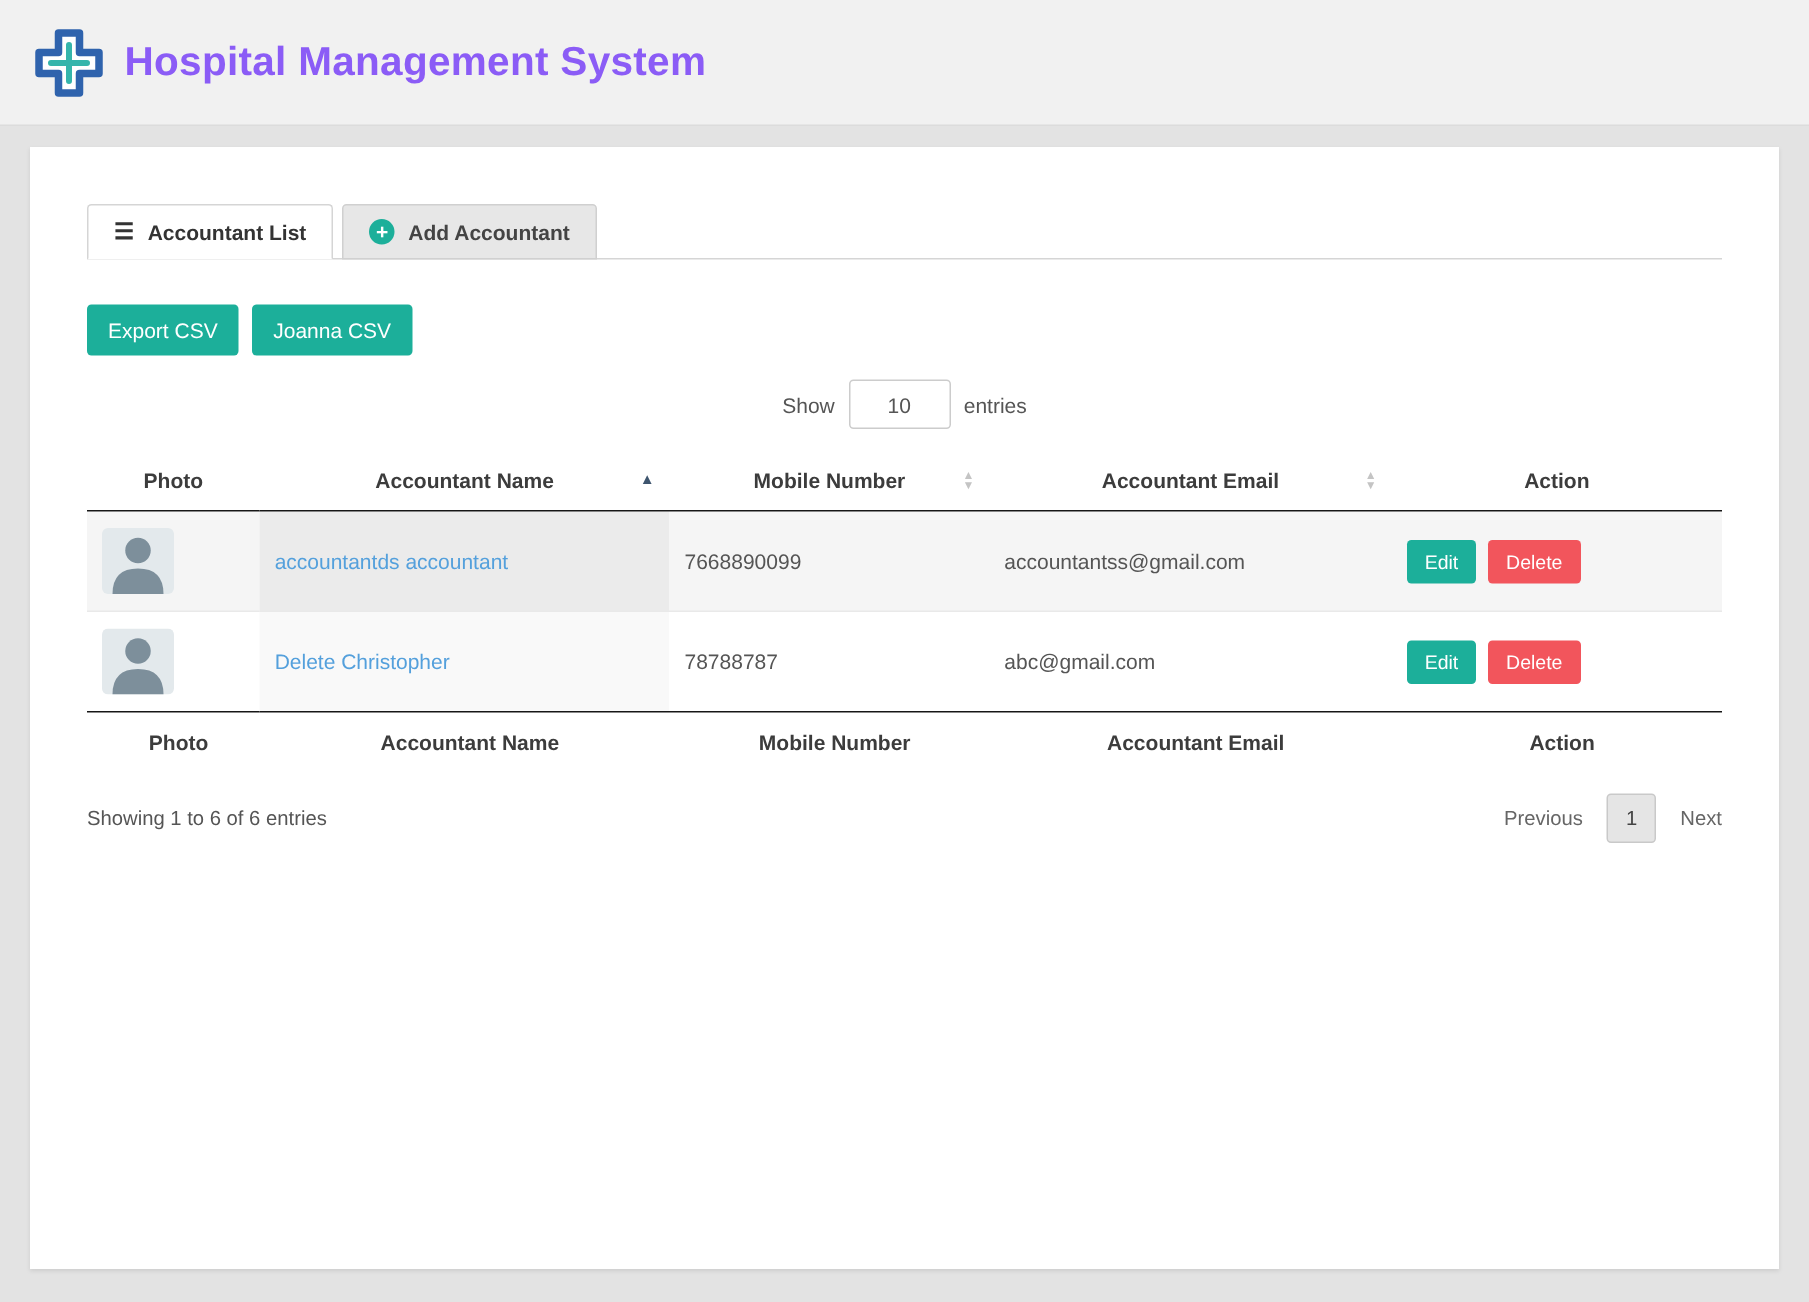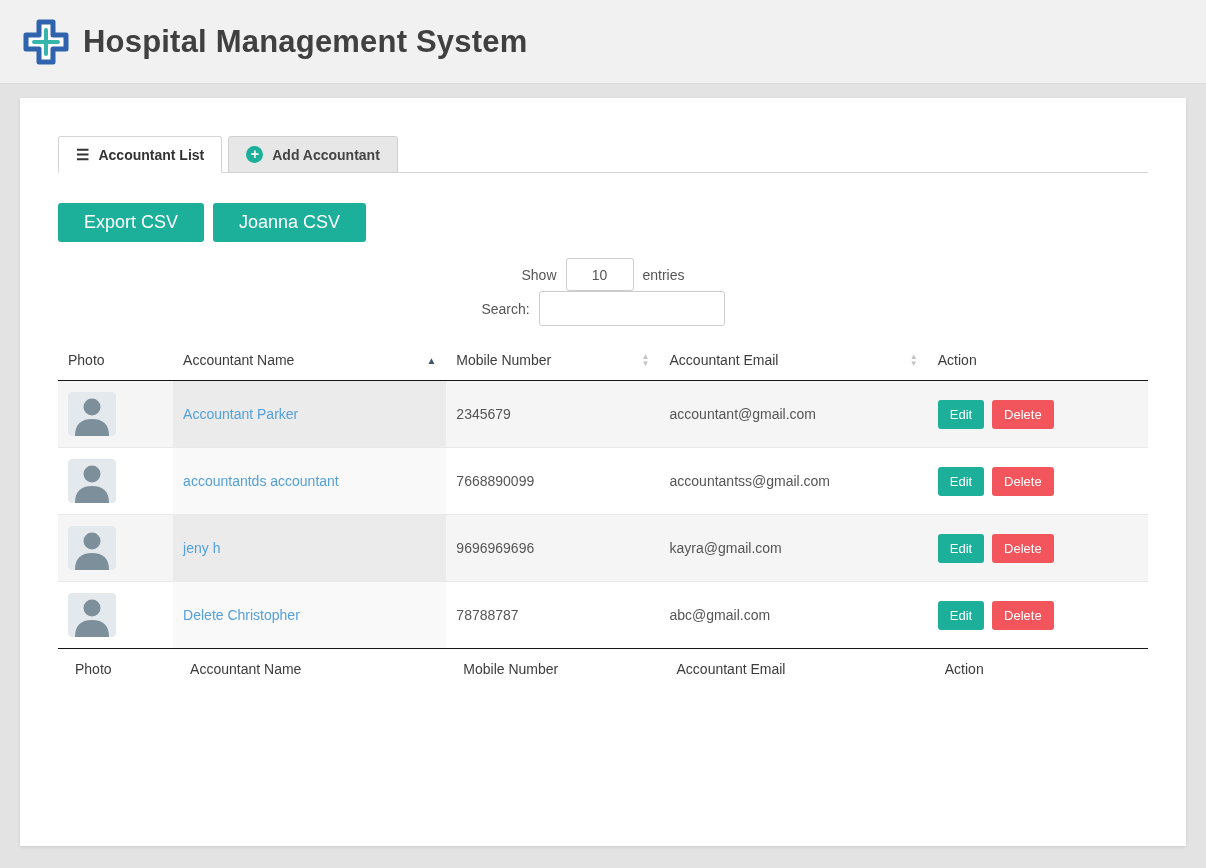--- a/index.html
+++ b/index.html
@@ -9,21 +9,21 @@
     background:#e3e3e3;
     color:#555;
   }
 
   
   .app-header {
     height:84px; background:#f1f1f1; border-bottom:1px solid #dcdcdc;
     display:flex; align-items:center; gap:13px; padding:0 22px;
   }
   .logo { width:48px; height:48px; flex:0 0 auto; }
-  .app-title { font-size:31px; font-weight:700; color:#404040; letter-spacing:.2px; }
+  .app-title { font-size:27px; font-weight:700; color:#8b5cf6; letter-spacing:.2px; }
 
   
   .content { padding:14px 20px 20px; }
   .card {
     background:#fff; min-height:748px; padding:38px 38px 28px;
     box-shadow:0 1px 3px rgba(0,0,0,.10);
   }
 
   
   .tabs { display:flex; border-bottom:1px solid #d5d5d5; }
@@ -37,22 +37,22 @@
   .tab.inactive { background:#e7e7e7; border-color:#d0d0d0; margin-left:6px; color:#444; }
   .hamburger { font-size:15px; color:#333; line-height:1; }
   .plus-circle {
     width:17px; height:17px; border-radius:50%; background:#1caf9a;
     color:#fff; font-size:14px; font-weight:700; line-height:16px; text-align:center;
   }
 
   
   .toolbar { margin-top:30px; display:flex; gap:9px; }
   .btn {
-    border:none; color:#fff; font-family:inherit; font-size:18px;
-    padding:9px 26px; border-radius:3px; cursor:pointer;
+    border:none; color:#fff; font-family:inherit; font-size:14px;
+    padding:9px 14px; border-radius:3px; cursor:pointer;
   }
   .btn.teal { background:#1caf9a; }
   .btn.red  { background:#f2555c; }
   .btn.sm   { padding:7px 12px; font-size:13px; }
 
   
   .controls { margin-top:16px; display:flex; justify-content:space-between; align-items:center;flex-direction:column; }
   .show-entries { display:flex; align-items:center; gap:9px; font-size:14px; color:#555; }
   .page-size {
     width:68px; height:33px; border:1px solid #ccc; border-radius:3px;
@@ -66,21 +66,21 @@
 
   
   table { width:100%; border-collapse:collapse; margin-top:14px; table-layout:fixed; }
   th.col-photo  { width:115px; }
   th.col-name   { width:273px; }
   th.col-mobile { width:213px; }
   th.col-email  { width:268px; }
   th.col-action { width:220px; }
 
   thead th, tfoot th {
-    text-align:left; font-size:14px; font-weight:400; color:#3c3c3c;
+    text-align:center; font-size:14px; font-weight:700; color:#3c3c3c;
     padding:12px 10px; position:relative;
   }
   thead th { border-bottom:1px solid #161616; }
   tfoot th  { border-top:1px solid #161616; padding-left:17px; }
   thead th.sortable { cursor:pointer; }
 
   .sort-asc {
     position:absolute; right:10px; top:50%; transform:translateY(-50%);
     font-size:10px; color:#3e556e;
   }
@@ -152,24 +152,20 @@
       <button class="btn teal">Export CSV</button>
       <button class="btn teal">Joanna CSV</button>
     </div>
 
     <div class="controls">
       <div class="show-entries">
         <span>Show</span>
         <input class="page-size" value="10" style="">
         <span>entries</span>
       </div>
-      <div class="search">
-        <span>Search:</span>
-        <input class="search-box" style="">
-      </div>
     </div>
 
     <table>
       <thead>
         <tr>
           <th class="col-photo">
             <span>Photo</span>
           </th>
           <th class="col-name sortable">
             <span>Accountant Name</span>
@@ -188,83 +184,63 @@
               <i>▲</i>
                 <i>▼</i>
             </span>
           </th>
           <th class="col-action">
             <span>Action</span>
           </th>
         </tr>
       </thead>
       <tbody>
-        <tr>
-          <td>
-              <svg class="avatar">
-                <use href="#avatar-symbol"></use>
-              </svg>
-            </td>
-          <td class="cell-name"><a class="name-link">Accountant Parker</a></td>
-          <td>2345679</td>
-          <td>accountant@gmail.com</td>
-          <td class="action-cell">
-            <button class="btn teal sm">Edit</button>
-            <button class="btn red sm">Delete</button>
-          </td>
-        </tr>
         <tr>
           <td>
               <svg class="avatar">
                 <use href="#avatar-symbol"></use>
               </svg>
             </td>
           <td class="cell-name"><a class="name-link">accountantds accountant</a></td>
           <td>7668890099</td>
           <td>accountantss@gmail.com</td>
           <td class="action-cell">
             <button class="btn teal sm">Edit</button>
             <button class="btn red sm">Delete</button>
           </td>
         </tr>
         <tr>
           <td>
               <svg class="avatar">
                 <use href="#avatar-symbol"></use>
               </svg>
             </td>
-          <td class="cell-name"><a class="name-link">jeny h</a></td>
-          <td>9696969696</td>
-          <td>kayra@gmail.com</td>
-          <td class="action-cell">
-            <button class="btn teal sm">Edit</button>
-            <button class="btn red sm">Delete</button>
-          </td>
-        </tr>
-        <tr>
-          <td>
-              <svg class="avatar">
-                <use href="#avatar-symbol"></use>
-              </svg>
-            </td>
           <td class="cell-name"><a class="name-link">Delete Christopher</a></td>
           <td>78788787</td>
           <td>abc@gmail.com</td>
           <td class="action-cell">
             <button class="btn teal sm">Edit</button>
             <button class="btn red sm">Delete</button>
           </td>
         </tr>
       </tbody>
       <tfoot>
         <tr>
           <th>Photo</th>
           <th>Accountant Name</th>
           <th>Mobile Number</th>
           <th>Accountant Email</th>
           <th>Action</th>
         </tr>
       </tfoot>
     </table>
 
+    <div class="table-footer">
+      <div class="summary">Showing 1 to 6 of 6 entries</div>
+      <div class="pagination">
+        <span class="page-btn">Previous</span>
+        <span class="page-current">1</span>
+        <span class="page-btn">Next</span>
+      </div>
+    </div>
 
   </div>
 </div>
 
 </body></html>

